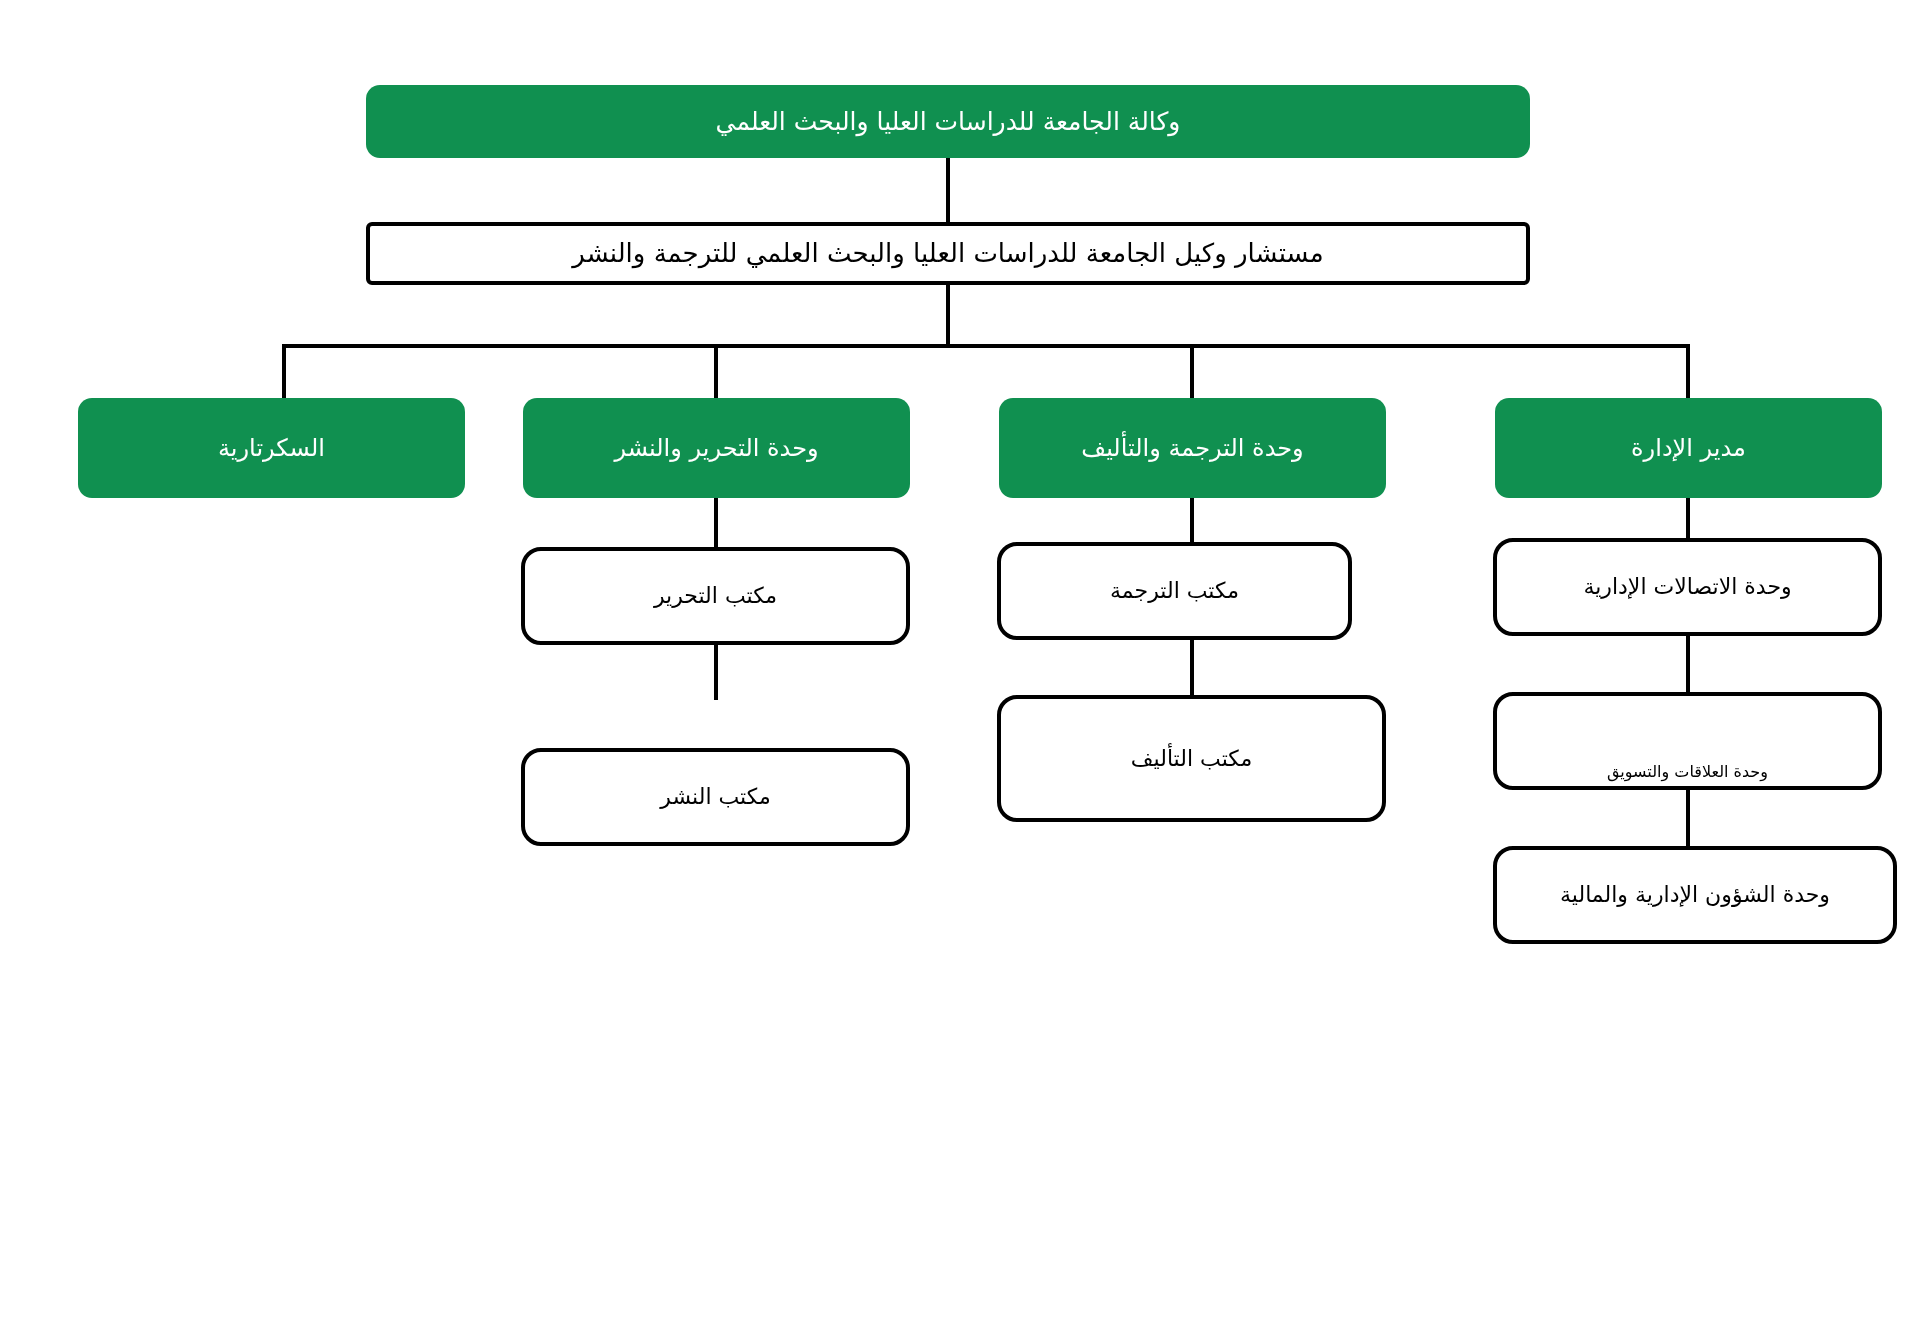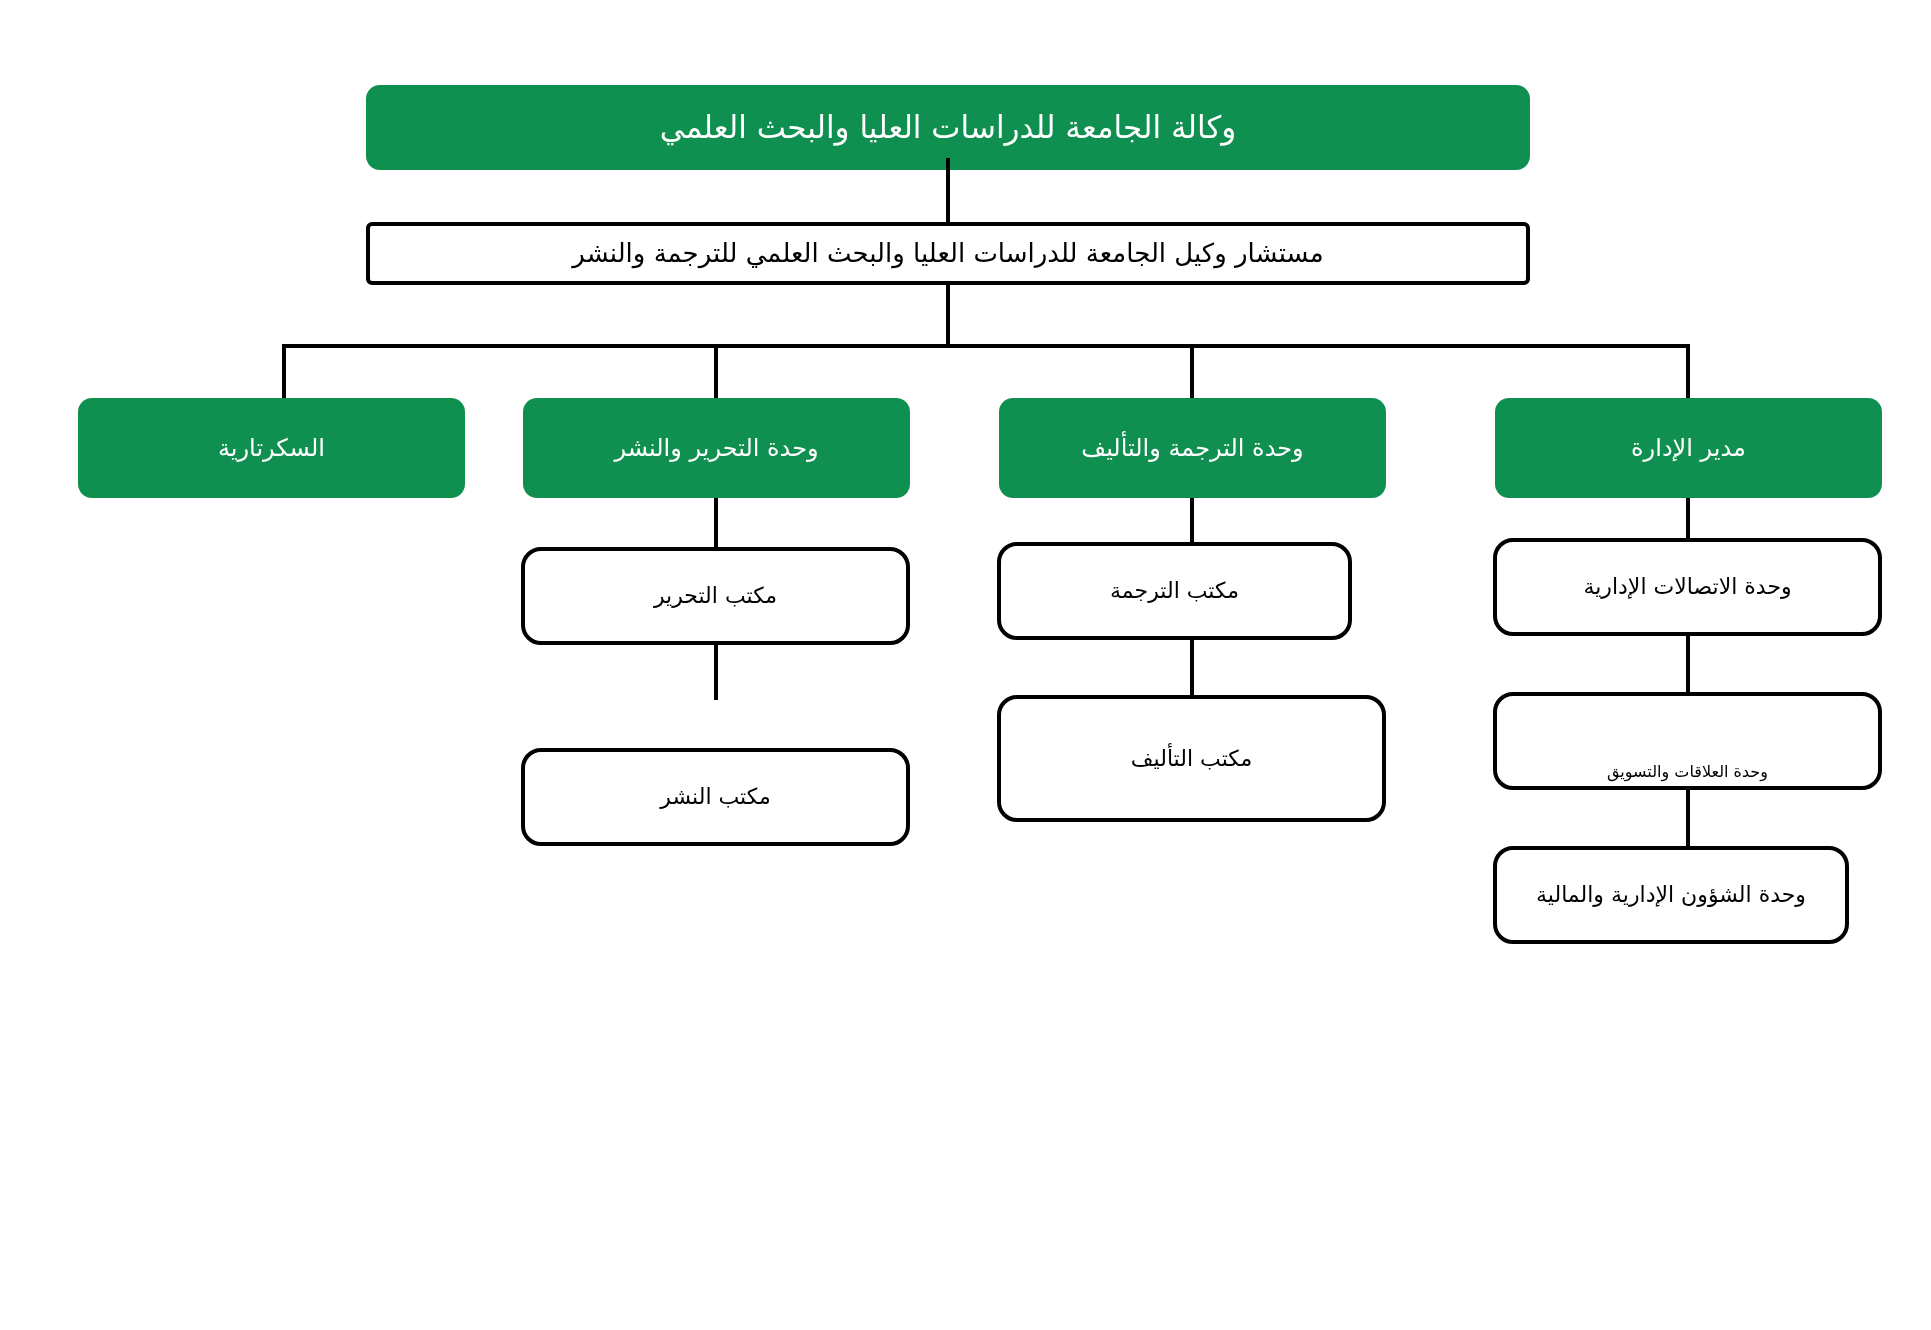--- a/index.html
+++ b/index.html
@@ -51,21 +51,21 @@
     background: #000000;
   }
   .v-line { width: 4px; }
   .h-line { height: 4px; }
 </style>
 </head>
 <body>
 
 <div id="org-chart">
 
-  <div class="node node-green" style="left:366px; top:85px; width:1164px; height:85px; font-size:31px;align-items:center;">
+  <div class="node node-green" style="left:366px; top:85px; width:1164px; height:73px; font-size:25px;align-items:center;">
     <span class="node-label">وكالة الجامعة للدراسات العليا والبحث العلمي</span>
   </div>
 
   <div class="connector v-line" style="left:946px; top:158px; height:64px;"></div>
 
   <div class="node node-white" style="left:366px; top:222px; width:1164px; height:63px; font-size:26px;border-radius:6px;">
     <span class="node-label">مستشار وكيل الجامعة للدراسات العليا والبحث العلمي للترجمة والنشر</span>
   </div>
 
   <div class="connector v-line" style="left:946px; top:285px; height:63px;"></div>
@@ -124,17 +124,17 @@
   </div>
 
   <div class="connector v-line" style="left:1686px; top:636px; height:56px;"></div>
 
   <div class="node node-white" style="left:1493px; top:692px; width:389px; height:98px; font-size:16px;align-items:flex-end;">
     <span class="node-label">وحدة العلاقات والتسويق</span>
   </div>
 
   <div class="connector v-line" style="left:1686px; top:790px; height:56px;"></div>
 
-  <div class="node node-white" style="left:1493px; top:846px; width:356px; height:98px; font-size:22px;">
+  <div class="node node-white" style="left:1493px; top:846px; width:404px; height:98px; font-size:22px;">
     <span class="node-label">وحدة الشؤون الإدارية والمالية</span>
   </div>
 
 </div>
 
 </body></html>

